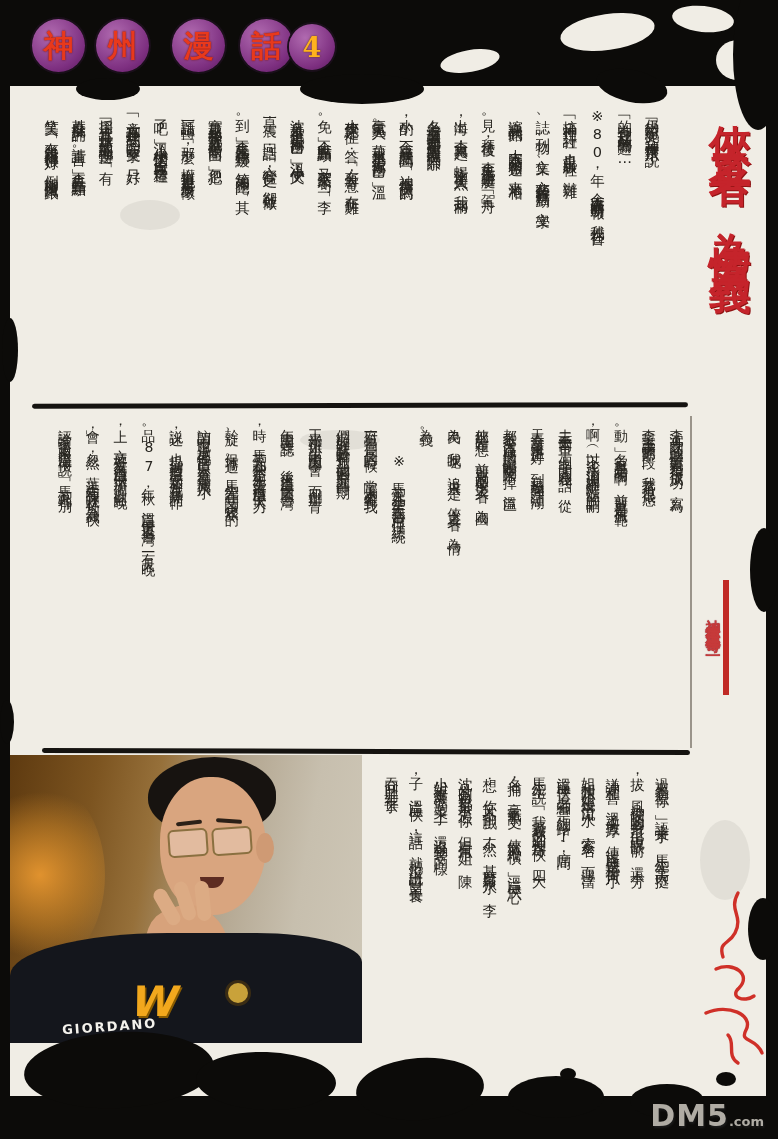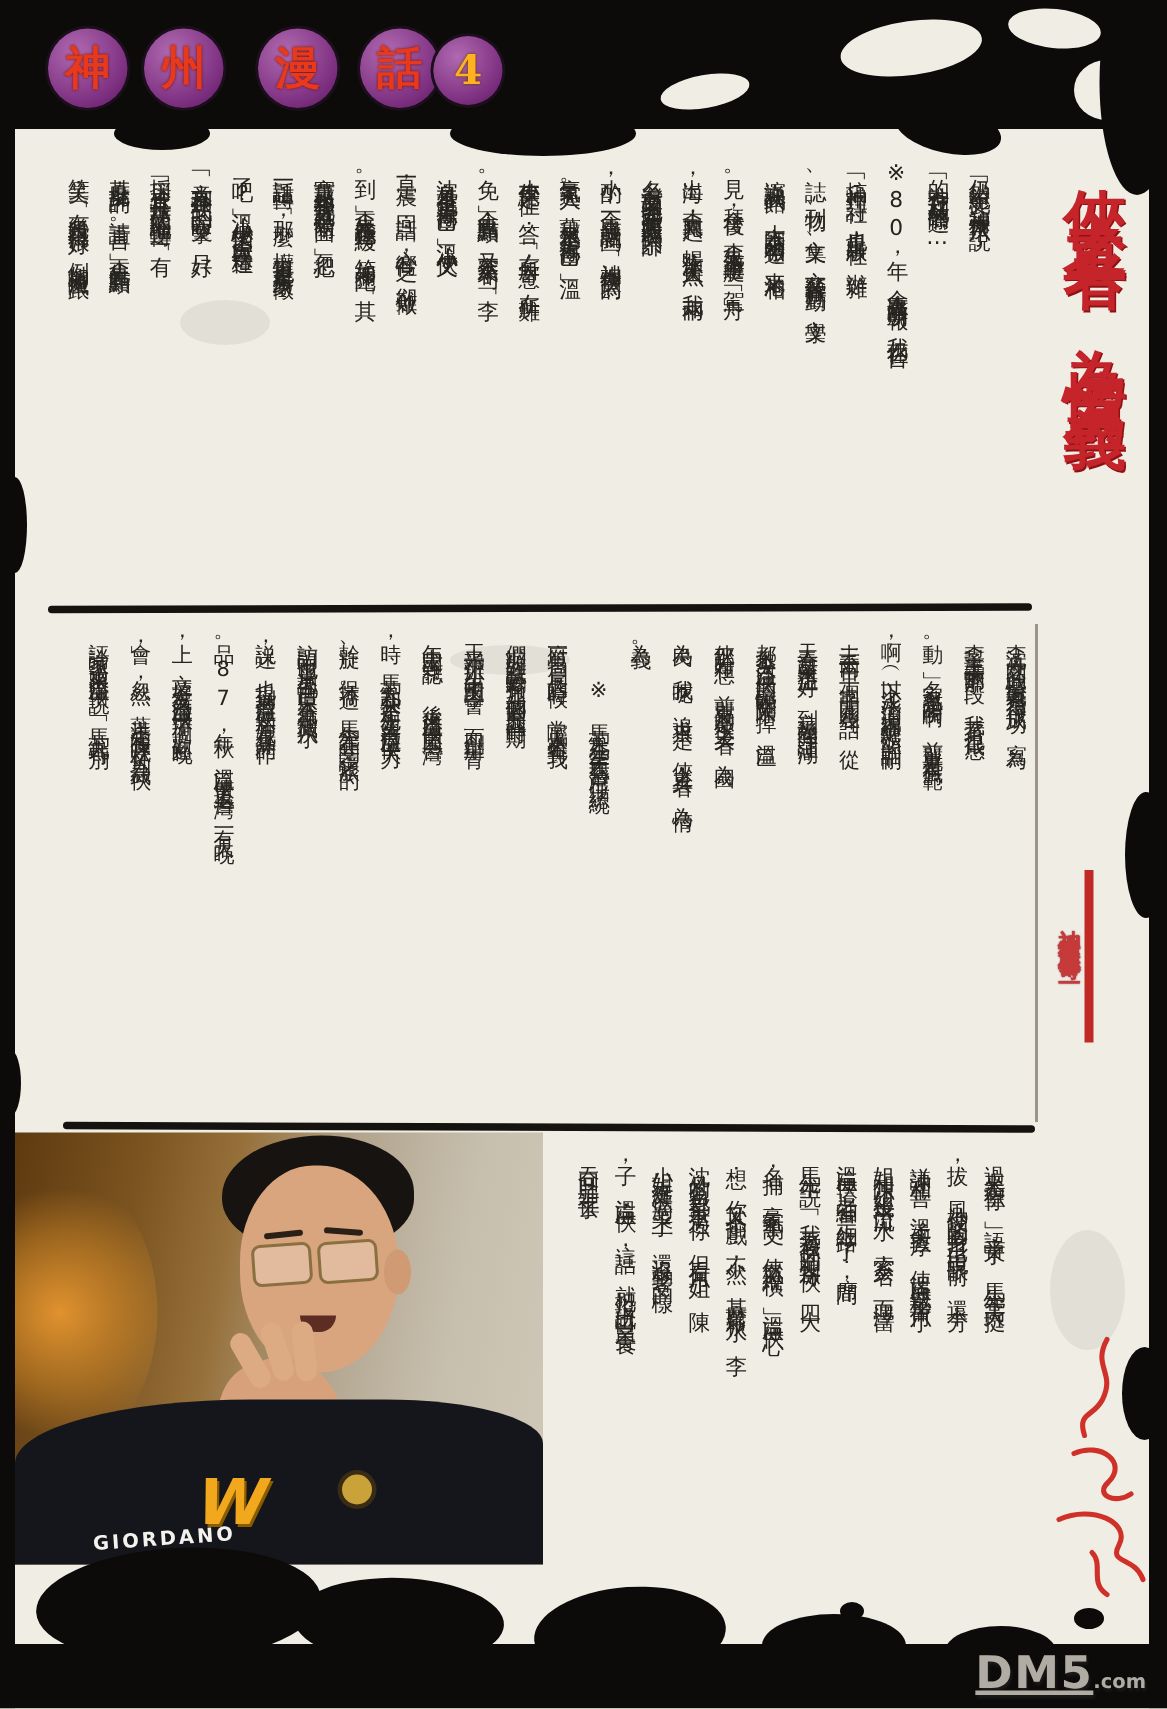--- a/index.html
+++ b/index.html
@@ -63,21 +63,21 @@
   .p-body{position:absolute;left:0;top:178px;width:352px;height:112px;background:#14161c;
           border-radius:45% 30% 0 0 / 38% 26% 0 0;}
   .p-w{position:absolute;left:122px;top:222px;font-size:42px;font-weight:bold;color:#f2a81d;
        transform:skewX(-14deg);font-family:"DejaVu Sans",sans-serif;text-shadow:2px 2px 0 #8a5c00;}
   .p-brand{position:absolute;left:52px;top:264px;font-size:13px;font-weight:bold;color:#f4f2ec;
            letter-spacing:2px;transform:rotate(-4deg);}
   
   #signature{position:absolute;left:698px;top:885px;}
   .watermark{position:absolute;right:14px;top:1098px;font-weight:bold;color:#c7c3ba;opacity:.88;
              text-shadow:1px 2px 2px #1e1e1e;font-family:"DejaVu Sans",sans-serif;}
-  .wm-main{font-size:30px;letter-spacing:1px;text-decoration:underline;}
+  .wm-main{font-size:30px;letter-spacing:1px;}
   .wm-suffix{font-size:13px;}
   .smudge{position:absolute;background:#6b675e;border-radius:50%;opacity:.10;}
 </style>
 </head>
 <body>
 
 <div class="page">
 
   <div class="smudge" style="left:120px;top:200px;width:60px;height:30px;"></div>
   <div class="smudge" style="left:700px;top:820px;width:50px;height:80px;"></div>

